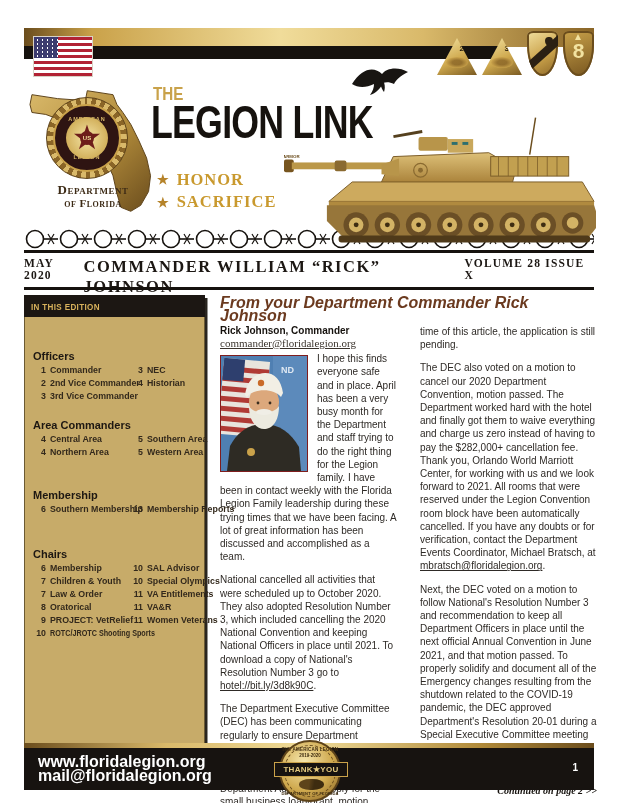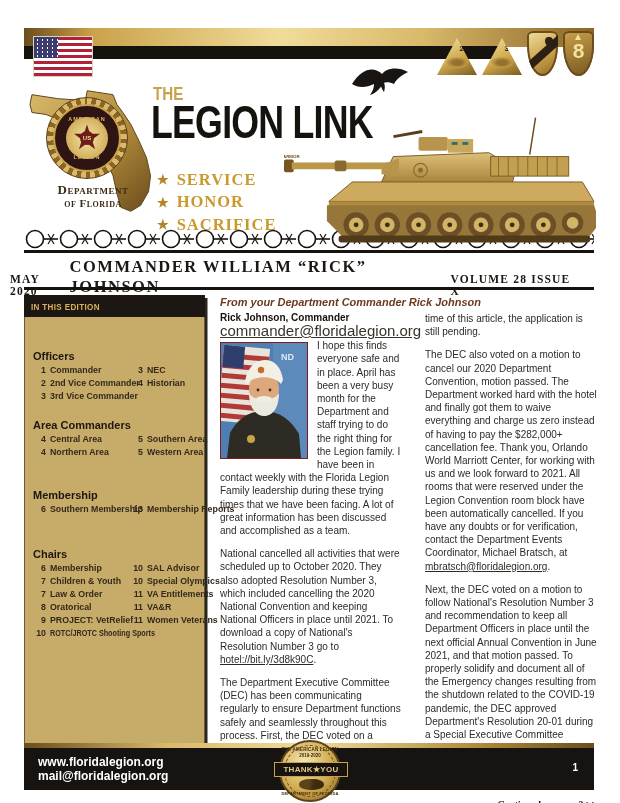--- a/index.html
+++ b/index.html
@@ -64,22 +64,22 @@
   .value-row{display:flex;align-items:center;gap:7px;font-family:"Liberation Serif",serif;
     font-weight:700;font-size:16.5px;line-height:21.5px;color:#c9992e;letter-spacing:1px;}
   .star-ic::before{content:"★";font-size:13px;color:#b5832a;}
 
   .eagle{position:absolute;left:350px;top:64px;width:60px;height:36px;}
   .tank{position:absolute;left:284px;top:110px;width:312px;height:140px;z-index:2;}
 
   .wire{position:absolute;left:24px;top:228px;width:570px;height:22px;border-bottom:3px solid #16120e;}
 
   
-  .banner{position:absolute;left:10px;top:257px;width:570px;display:flex;justify-content:space-between;
-    align-items:flex-end;font-family:"Liberation Serif",serif;font-weight:700;color:#1c1713;}
+  .banner{position:absolute;left:24px;top:257px;width:570px;display:flex;justify-content:space-between;
+    align-items:flex-start;font-family:"Liberation Serif",serif;font-weight:700;color:#1c1713;}
   .banner .side{font-size:11.5px;letter-spacing:1.2px;}
   .banner .cmd{font-size:16.5px;letter-spacing:1.5px;}
   .rule{position:absolute;left:24px;top:287px;width:570px;height:3px;background:#16120e;}
 
   
   .sidebar{position:absolute;left:24px;top:295px;width:181px;height:462px;background:#c7ab69;
     border:1px solid #6b5a33;box-shadow:2.5px 3px 0 rgba(18,13,7,.9);box-sizing:border-box;}
   .sidebar-header{height:22px;background:#1c1713;display:flex;align-items:center;padding-left:7px;
     margin:-1px -1px 0 -1px;}
   .sidebar-header span{color:#d8b25c;font-weight:700;font-size:9.5px;letter-spacing:.4px;
@@ -90,36 +90,36 @@
   .toc-h{font-weight:700;font-size:11px;color:#1d1712;line-height:15px;}
   .toc-cols{display:flex;}
   .toc-col.c1{width:97px;flex:none;} .toc-col.c2{flex:1;}
   .toc-row{display:flex;font-size:8.8px;font-weight:700;color:#33291c;line-height:13px;}
   .toc-num{width:13px;text-align:right;margin-right:4px;flex:none;}
   .toc-label{white-space:nowrap;}
   .toc-label.squeeze{transform:scaleX(.82);transform-origin:left;}
 
   
   .article{position:absolute;left:220px;top:296px;width:377px;}
-  .art-h{font-style:italic;font-weight:700;font-size:11px;color:#6b3a1f;line-height:13px;}
+  .art-h{font-style:italic;font-weight:700;font-size:16px;color:#6b3a1f;line-height:13px;}
   .cols{display:flex;gap:23px;margin-top:3px;}
   .col{width:182px;font-size:10px;line-height:13.2px;color:#2e2a26;}
   .byline{font-weight:700;font-size:10px;color:#16120e;line-height:12px;}
-  .email-link{font-size:15px;text-decoration:underline;color:#3a332c;display:inline-block;margin-bottom:2px;}
+  .email-link{font-size:11px;text-decoration:underline;color:#3a332c;display:inline-block;margin-bottom:2px;font-family:Liberation Serif, serif;}
   .photo{float:left;width:86px;height:115px;margin:3px 9px 2px 0;border:1px solid #7f1d1d;box-sizing:content-box;}
   .col p{margin:0 0 10px;}
   a.inline-link{color:#2e2a26;text-decoration:underline;cursor:pointer;}
   .continued{text-align:right;font-family:"Liberation Serif",serif;font-style:italic;font-weight:700;
     font-size:10px;color:#16120e;margin-top:30px;}
 
   
   .footer-gold{position:absolute;left:24px;top:743px;width:570px;height:5px;
     background:linear-gradient(90deg,#6b4d1d,#d9b96a 25%,#f0dc9a 50%,#b08a3a 80%,#6b4d1d);}
   .footer{position:absolute;left:24px;top:748px;width:570px;height:42px;background:#171310;}
-  .footer-links{position:absolute;left:14px;top:7px;color:#fff;font-weight:700;font-size:12px;line-height:14px;}
+  .footer-links{position:absolute;left:14px;top:7px;color:#fff;font-weight:700;font-size:16px;line-height:14px;}
   .page-num{position:absolute;right:16px;top:14px;color:#fff;font-weight:700;font-size:10px;}
   .badge{position:absolute;left:279px;top:740px;width:62px;height:62px;border-radius:50%;z-index:3;
     background:radial-gradient(circle at 40% 35%,#f6e7ae,#cfa94e 55%,#8a6527 95%);
     border:2px solid #5d431a;box-sizing:border-box;}
   .badge::before{content:"";position:absolute;inset:3px;border:1px dashed #6b4d1d;border-radius:50%;}
   .badge-top{position:absolute;top:5px;left:0;right:0;text-align:center;font-size:4.5px;font-weight:700;
     color:#3e2c10;letter-spacing:.2px;}
   .badge-years{position:absolute;top:11px;left:0;right:0;text-align:center;font-size:4.5px;font-weight:700;color:#3e2c10;}
   .badge-banner{position:absolute;left:-7px;top:20px;width:72px;height:13px;background:#171310;
     border:1px solid #caa24a;display:flex;align-items:center;justify-content:center;
@@ -178,24 +178,20 @@
   </div>
   <div class="dept">
     <div class="l1">Department</div>
     <div class="l2">of Florida</div>
   </div>
 
   <div class="the">THE</div>
   <div class="title">LEGION LINK</div>
 
   <div class="values">
-    <div class="value-row">
-      <span class="star-ic"></span>
-      <span>SERVICE</span>
-    </div>
     <div class="value-row">
       <span class="star-ic"></span>
       <span>HONOR</span>
     </div>
     <div class="value-row">
       <span class="star-ic"></span>
       <span>SACRIFICE</span>
     </div>
   </div>
 

